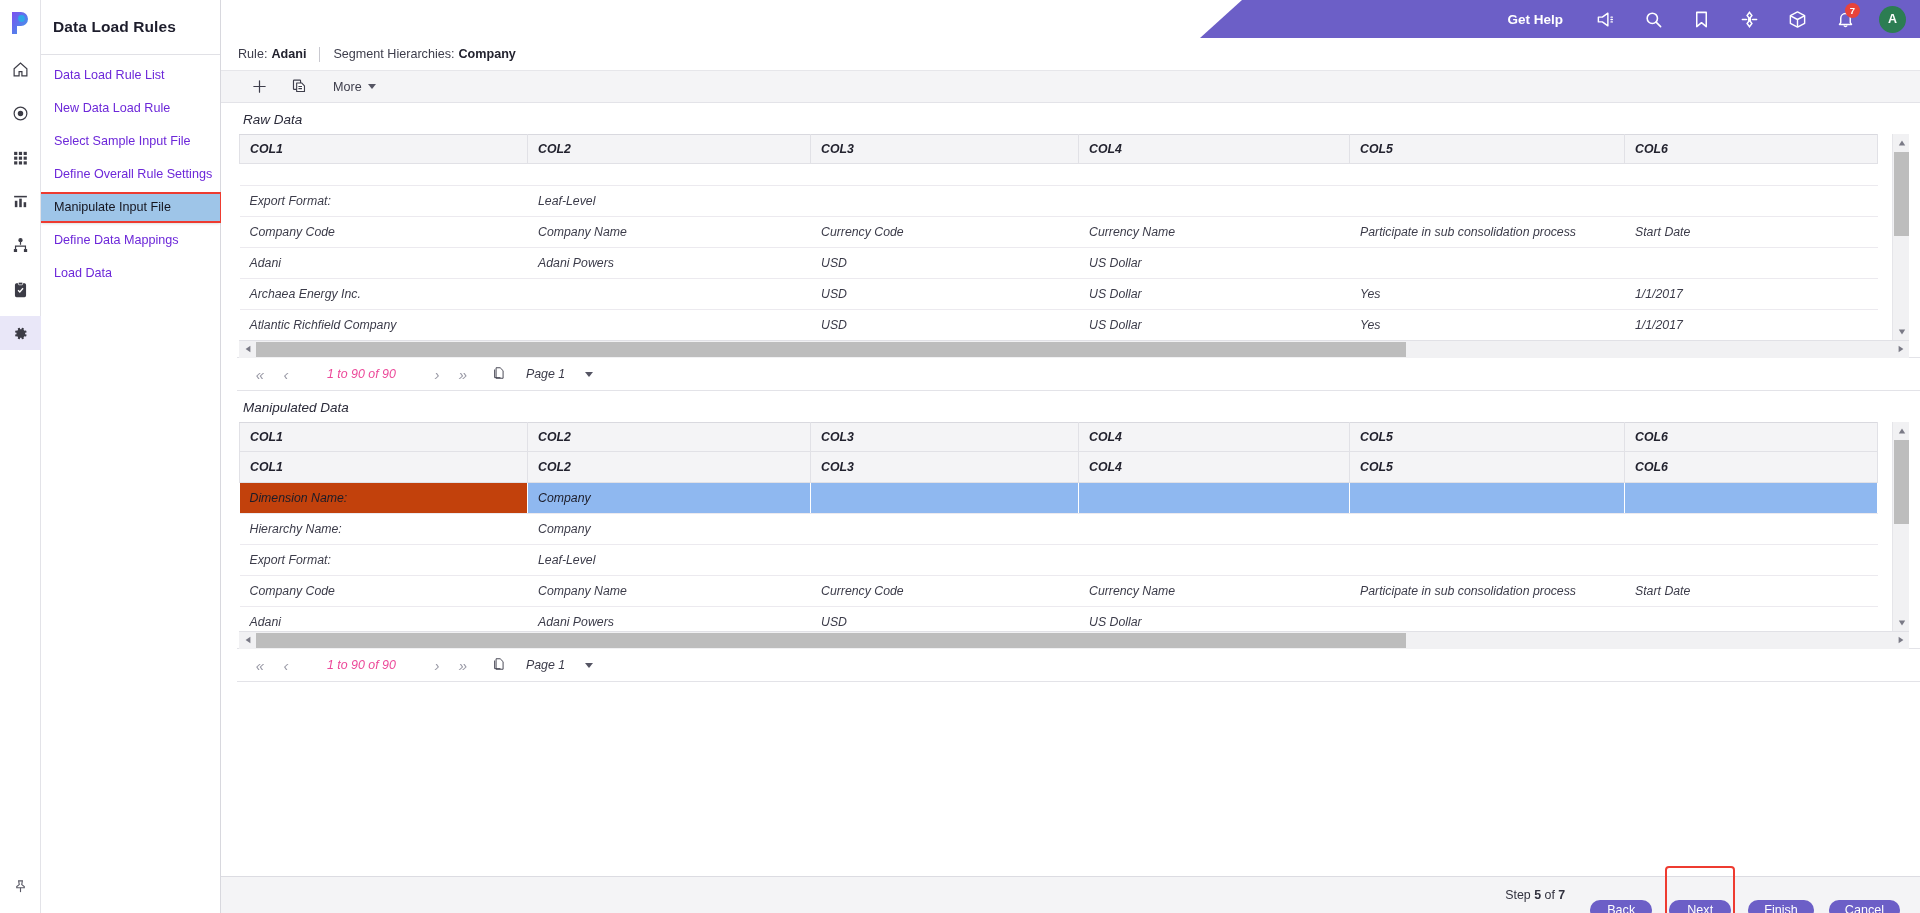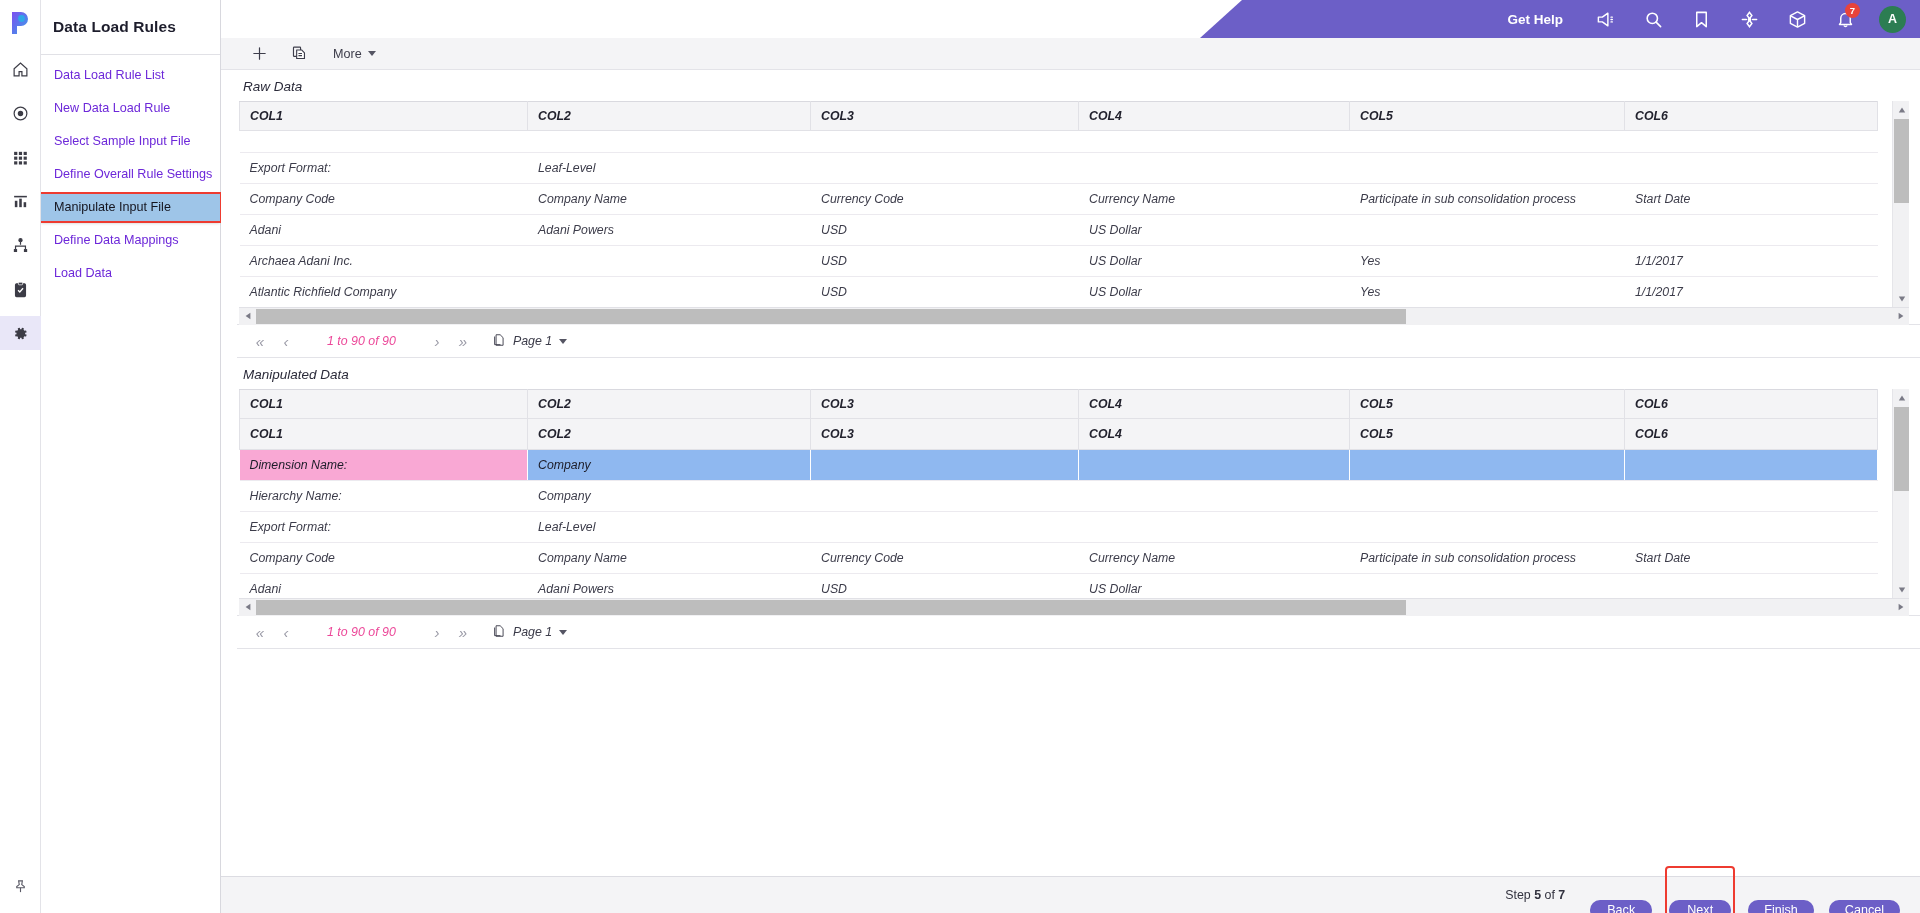--- a/index.html
+++ b/index.html
@@ -131,21 +131,21 @@
   table.grid td {
     font-size: 12.3px; color: #3c3c4a; padding: 6px 10px;
     border-bottom: 1px solid #eceaef; border-right: 1px solid transparent;
     height: 31px; white-space: nowrap; overflow: hidden;
   }
   table.grid tr.hdr2 td {
     background: #f4f4f6; font-weight: bold; color: #22222e;
     border: 1px solid #e1e1e6;
   }
   table.grid tr.selected td { background: #8fb8f0; color: #1c1c28; }
-  table.grid tr.selected td.first { background: #f9a8d4; }
+  table.grid tr.selected td.first { background: #c2410c; }
   table.grid tr.blank td { height: 22px; }
 
   .c1 { width: 288px; } .c2 { width: 283px; } .c3 { width: 268px; }
   .c4 { width: 271px; } .c5 { width: 275px; } .c6 { width: 253px; }
 
   
   .hscroll {
     height: 17px; background: #f1f1f3; border-top: 1px solid #e1e1e6;
     display: flex; align-items: center; position: relative;
   }
@@ -163,21 +163,21 @@
   .vs-thumb { position:absolute; left:1px; width:15px; background:#bdbdbd; cursor:pointer;}
 
   
   .pager {
     height: 34px; border-top: 1px solid #e3e3e8; border-bottom: 1px solid #e3e3e8;
     display: flex; align-items: center; padding-left: 10px; gap: 0px; background:#fff;
   }
   .pg-btn { width: 26px; height: 34px; display:flex;align-items:center;justify-content:center;
     color:#9a9aa6; font-size: 15px; cursor: pointer; }
   .pg-info { font-size: 12.4px; color: #ec4899; padding: 0 28px; white-space: nowrap; }
-  .pg-page { display:flex; align-items:center; gap: 7px; padding-left: 16px; cursor:pointer;
+  .pg-page { display:flex; align-items:center; gap: 20px; padding-left: 16px; cursor:pointer;
     font-size: 12.4px; color:#3c3c4a; }
 
   
   .actionbar {
     position: absolute; left: 0; right: 0; bottom: 0; height: 37px;
     background: #f4f4f6; border-top: 1px solid #dcdce2;
     display: flex; align-items: center; justify-content: flex-end; padding-right: 20px; gap: 15px;
   }
   .step-label { font-size: 12.4px; color: #32323f; margin-right: 10px; }
   .step-label b { font-weight: bold; }
@@ -342,20 +342,27 @@
           </svg>
           <span class="tb-badge">7</span>
         </div>
 
         <div class="tb-avatar">A</div>
       </div>
     </div>
 
     <div class="content">
 
+      <div class="crumbbar">
+        <span>Rule:</span>
+        <b style="margin-left:4px">Adani</b>
+        <span class="crumb-div"></span>
+        <span>Segment Hierarchies:</span>
+        <b style="margin-left:4px">Company</b>
+      </div>
 
       <div class="toolbar">
         <div class="tool-btn">
           <svg width="17" height="17" viewBox="0 0 24 24" stroke="#3d3d4b" stroke-width="1.7" stroke-linecap="round">
             <path d="M12 4 V20 M4 12 H20"></path>
           </svg>
         </div>
         <div class="tool-btn">
           <svg width="17" height="17" viewBox="0 0 24 24" fill="none" stroke="#3d3d4b" stroke-width="1.6" stroke-linejoin="round">
             <rect x="3.5" y="3" width="10" height="13" rx="1"></rect>
@@ -412,21 +419,21 @@
                 </tr>
                 <tr>
                   <td>Adani</td>
                   <td>Adani Powers</td>
                   <td>USD</td>
                   <td>US Dollar</td>
                   <td></td>
                   <td></td>
                 </tr>
                 <tr>
-                  <td>Archaea Adani Inc.</td>
+                  <td>Archaea Energy Inc.</td>
                   <td></td>
                   <td>USD</td>
                   <td>US Dollar</td>
                   <td>Yes</td>
                   <td>1/1/2017</td>
                 </tr>
                 <tr>
                   <td>Atlantic Richfield Company</td>
                   <td></td>
                   <td>USD</td>

